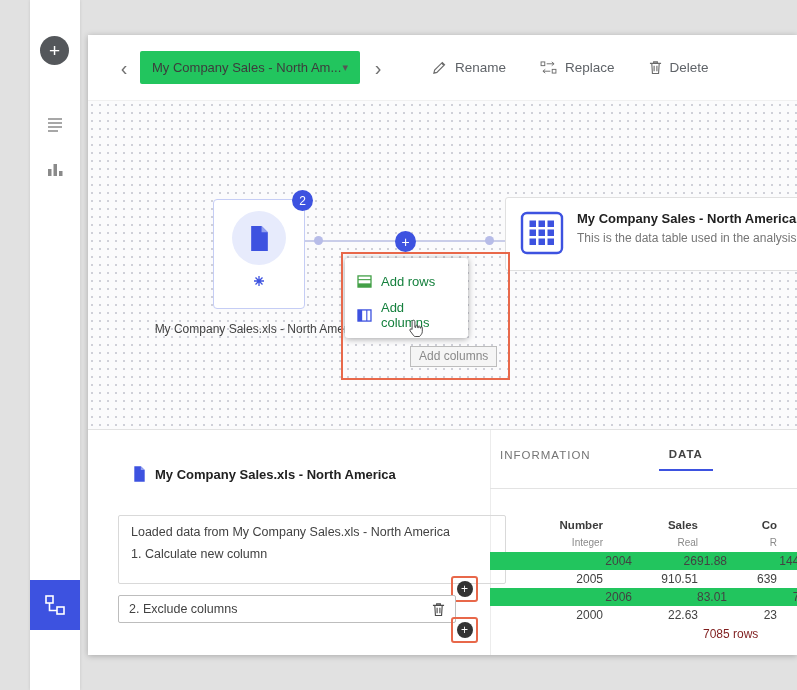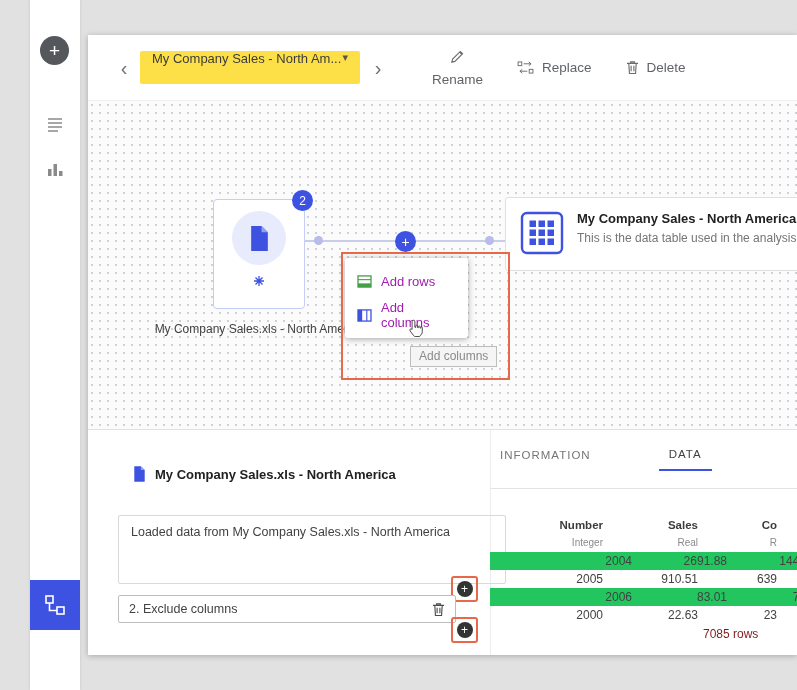--- a/index.html
+++ b/index.html
@@ -16,42 +16,42 @@
   .sb-add { position:absolute; left:10px; top:36px; width:29px; height:29px; border-radius:50%; background:#54575b; color:#fff; display:flex; align-items:center; justify-content:center; font-size:19px; cursor:pointer; }
   .sb-icon { position:absolute; left:16px; width:18px; height:18px; cursor:pointer; }
   .sb-list { top:115px; }
   .sb-chart { top:160px; }
   .sb-flow { position:absolute; left:0; top:580px; width:50px; height:50px; background:#3d52e0; display:flex; align-items:center; justify-content:center; cursor:pointer; }
   
   .main { position:absolute; left:88px; top:35px; width:709px; height:620px; background:#fff; box-shadow:0 1px 6px rgba(0,0,0,.25); overflow:hidden; }
   
   .toolbar { position:absolute; left:0; top:0; width:100%; height:65px; display:flex; align-items:center; padding-left:28px; background:#fff; }
   .nav-chev { font-size:20px; color:#6f6f6f; width:16px; text-align:center; cursor:pointer; line-height:1; }
-  .ds-dropdown { margin:0 10px 0 8px; width:220px; height:33px; background:#fde047; border-radius:2px; display:flex; align-items:flex-start; padding:0 12px; font-size:13px; color:#3c3c3c; cursor:pointer; }
+  .ds-dropdown { margin:0 10px 0 8px; width:220px; height:33px; background:#22c55e; border-radius:2px; display:flex; align-items:center; padding:0 12px; font-size:13px; color:#3c3c3c; cursor:pointer; }
   .ds-dropdown .caret { margin-left:auto; font-size:11px; color:#555; }
   .tb-btn { display:flex; align-items:center; gap:8px; font-size:13.5px; color:#5f6368; cursor:pointer; }
   .tb-btn + .tb-btn { margin-left:34px; }
-  .tb-btn:first-of-type { margin-left:0;flex-direction:column; }
+  .tb-btn:first-of-type { margin-left:0; }
   .tb-group { display:flex; margin-left:46px; }
   
   .canvas { position:absolute; left:0; top:65px; width:709px; height:330px;
     background-color:#fbfbfc;
     background-image:radial-gradient(circle, #cfd0d8 1px, transparent 1.3px);
     background-size:8px 8px;
     border-top:1px solid #f0f0f0; border-bottom:1px solid #e2e2e2; }
   .conn-line { position:absolute; left:217px; top:139px; width:200px; height:2px; background:#c9cde9; z-index:1; }
   .conn-dot { position:absolute; width:9px; height:9px; border-radius:50%; background:#b7bce8; z-index:2; }
   .conn-plus { position:absolute; left:307px; top:130px; width:21px; height:21px; border-radius:50%; background:#3d52e0; color:#fff; display:flex; align-items:center; justify-content:center; font-size:14px; z-index:3; cursor:pointer; }
   .node { position:absolute; left:125px; top:98px; width:92px; height:110px; background:#fff; border:1px solid #c5cdf5; border-radius:4px; display:flex; flex-direction:column; align-items:center; z-index:2; cursor:pointer; }
   .node-circle { margin-top:11px; width:54px; height:54px; border-radius:50%; background:#e7ebfc; display:flex; align-items:center; justify-content:center; }
   .node-sparkle { margin-top:8px; }
   .node-badge { position:absolute; left:204px; top:89px; width:21px; height:21px; border-radius:50%; background:#3d52e0; color:#fff; font-size:12px; display:flex; align-items:center; justify-content:center; z-index:4; }
   .node-label { position:absolute; left:56px; top:221px; width:230px; text-align:center; font-size:12px; color:#424242; white-space:nowrap; overflow:hidden; z-index:1; }
   .ctx-menu { position:absolute; left:257px; top:157px; width:123px; background:#fff; border-radius:3px; box-shadow:0 1px 6px rgba(0,0,0,.35); padding:6px 0; z-index:5; }
-  .ctx-item { height:34px; display:flex; align-items:center; gap:9px; padding:0 12px; font-size:13px; color:#a21caf; cursor:pointer; }
+  .ctx-item { height:34px; display:flex; align-items:center; gap:9px; padding:0 12px; font-size:13px; color:#15803d; cursor:pointer; }
   .hl-rect { position:absolute; left:253px; top:151px; width:169px; height:128px; border:2px solid #e8684a; z-index:9; pointer-events:none; }
   .cursor-glyph { position:absolute; left:320px; top:218px; z-index:10; }
   .cvs-tooltip { position:absolute; left:322px; top:245px; height:21px; background:#f5f5f5; border:1px solid #bdbdbd; color:#8a8a8a; font-size:12px; padding:2px 8px; z-index:8; white-space:nowrap; }
   .table-card { position:absolute; left:417px; top:96px; width:330px; height:74px; background:#fff; border:1px solid #e0e0e0; border-radius:3px; display:flex; padding:13px 14px; gap:13px; z-index:2; cursor:pointer; }
   .tc-title { font-size:13px; font-weight:bold; color:#212121; margin-bottom:4px; white-space:nowrap; }
   .tc-desc { font-size:12px; color:#757575; line-height:1.35; width:225px; }
   
   .details { position:absolute; left:0; top:395px; width:709px; height:225px; background:#fff; }
   .v-div { position:absolute; left:402px; top:0; bottom:0; width:1px; background:#ececec; }
   .src-header { position:absolute; left:45px; top:36px; display:flex; align-items:center; gap:9px; }
@@ -59,21 +59,21 @@
   .hist-box { position:absolute; left:30px; top:85px; width:388px; height:69px; border:1px solid #d9d9d9; border-radius:2px; padding:8px 12px; font-size:12.5px; color:#424242; line-height:1.3; overflow:hidden; cursor:pointer; }
   .hist-step { margin-top:6px; }
   .step-box { position:absolute; left:30px; top:165px; width:338px; height:28px; border:1px solid #bdbdbd; border-radius:2px; display:flex; align-items:center; padding:0 10px; font-size:12.5px; color:#424242; background:#fff; cursor:pointer; }
   .step-trash { margin-left:auto; cursor:pointer; display:flex; }
   .plus-hl { position:absolute; width:27px; height:26px; border:2px solid #e8684a; border-radius:3px; display:flex; align-items:center; justify-content:center; }
   .plus-hl.p1 { left:363px; top:146px; }
   .plus-hl.p2 { left:363px; top:187px; }
   .plus-dark { width:16px; height:16px; border-radius:50%; background:#333; color:#fff; font-size:12px; display:flex; align-items:center; justify-content:center; cursor:pointer; line-height:1; }
   .tabs { position:absolute; left:402px; top:0; width:307px; height:59px; border-bottom:1px solid #e3e3e3; display:flex; align-items:center; gap:58px; }
   .tab { padding:0 10px 9px; font-size:11.5px; letter-spacing:1px; color:#757575; cursor:pointer; }
-  .tab.active { color:#424242; border-bottom:2px solid #3d52e0; margin-bottom:-1px; }
+  .tab.active { color:#424242; border-bottom:2px solid #3d52e0; margin-bottom:-1px;font-weight:bold; }
   .dtable { position:absolute; left:402px; top:86px; width:365px; height:106px; overflow:hidden; }
   .trow { display:flex; height:18px; line-height:18px; font-size:12px; }
   .trow .c1 { width:115px; text-align:right; padding-right:2px; }
   .trow .c2 { width:97px; text-align:right; padding-right:4px; }
   .trow .c3 { width:95px; text-align:right; padding-right:20px; }
   .trow.hdr-name { color:#3c3c3c; font-weight:bold; font-size:11.5px; }
   .trow.hdr-type { color:#8a8a8a; font-size:10px; }
   .trow.alt { background:#22c55e;justify-content:center; }
   .row-count { position:absolute; left:615px; top:197px; font-size:12px; color:#7f1d1d; }
 </style>
@@ -220,20 +220,21 @@
       <div class="src-header">
         <svg viewBox="0 0 20 24" width="13" height="16">
           <path d="M2 0h10l6 6v18H2z" fill="#3d52e0"></path>
           <path d="M12 0l6 6h-6z" fill="#93a0ef"></path>
         </svg>
         <span class="src-title">My Company Sales.xls - North America</span>
       </div>
 
       <div class="hist-box">
         <div>Loaded data from My Company Sales.xls - North America</div>
+        <div class="hist-step">1. Calculate new column</div>
       </div>
 
       <div class="plus-hl p1">
         <div class="plus-dark">
           <span>+</span>
         </div>
       </div>
 
       <div class="step-box">
         <span>2. Exclude columns</span>

